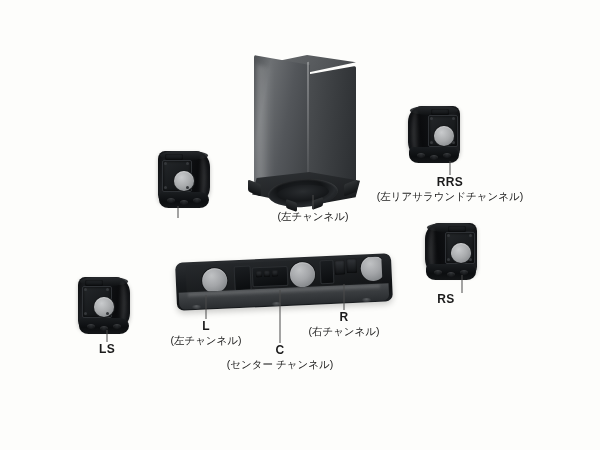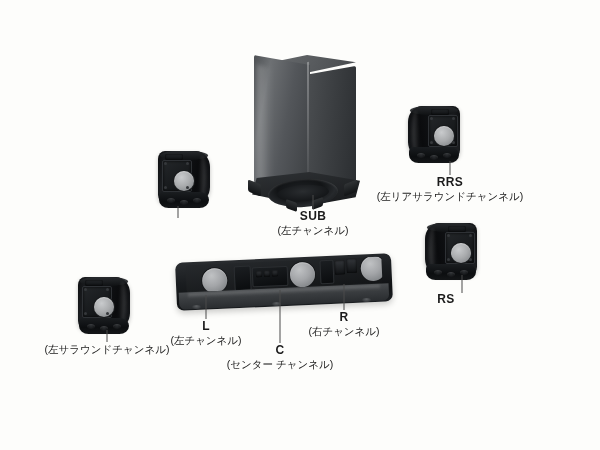--- a/index.html
+++ b/index.html
@@ -402,35 +402,34 @@
   <div class="leader" style="left:313px; top:195px; height:14px;"></div>
   <div class="leader" style="left:450px; top:161px; height:14px;"></div>
   <div class="leader" style="left:462px; top:275px; height:18px;"></div>
   <div class="leader" style="left:107px; top:330px; height:12px;"></div>
   <div class="leader" style="left:206px; top:295px; height:24px;"></div>
   <div class="leader" style="left:280px; top:290px; height:53px;"></div>
   <div class="leader" style="left:344px; top:284px; height:26px;"></div>
 
 
   <div class="callout" style="left:313px; top:209px;">
-    <span class="code">SUB</span>
     <span class="desc">(左チャンネル)</span>
   </div>
 
   <div class="callout" style="left:450px; top:175px;">
     <span class="code">RRS</span>
     <span class="desc">(左リアサラウンドチャンネル)</span>
   </div>
 
   <div class="callout" style="left:446px; top:292px;">
     <span class="code">RS</span>
   </div>
 
   <div class="callout" style="left:107px; top:342px;">
-    <span class="desc">(左サラウンドチャンネル)</span>
+    <span class="code">LS</span>
   </div>
 
   <div class="callout" style="left:206px; top:319px;">
     <span class="code">L</span>
     <span class="desc">(左チャンネル)</span>
   </div>
 
   <div class="callout" style="left:280px; top:343px;">
     <span class="code">C</span>
     <span class="desc">(センター チャンネル)</span>

